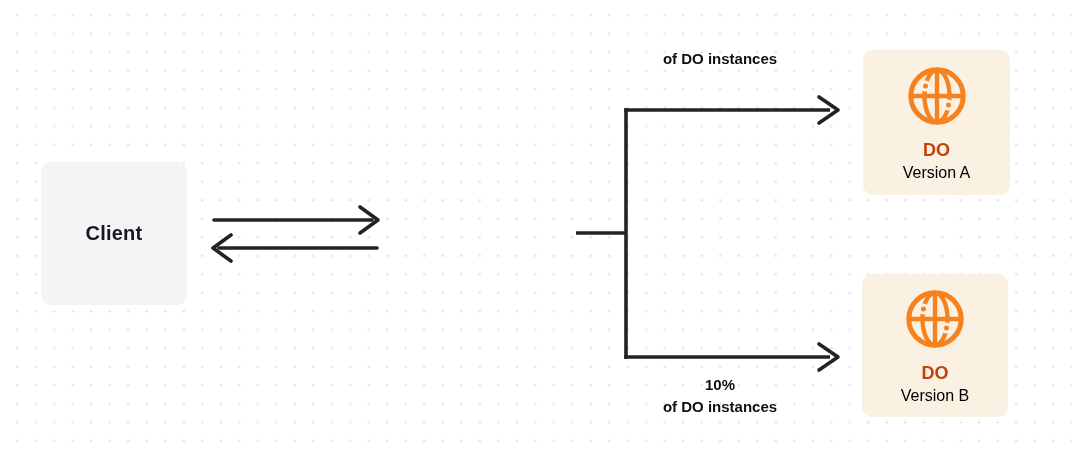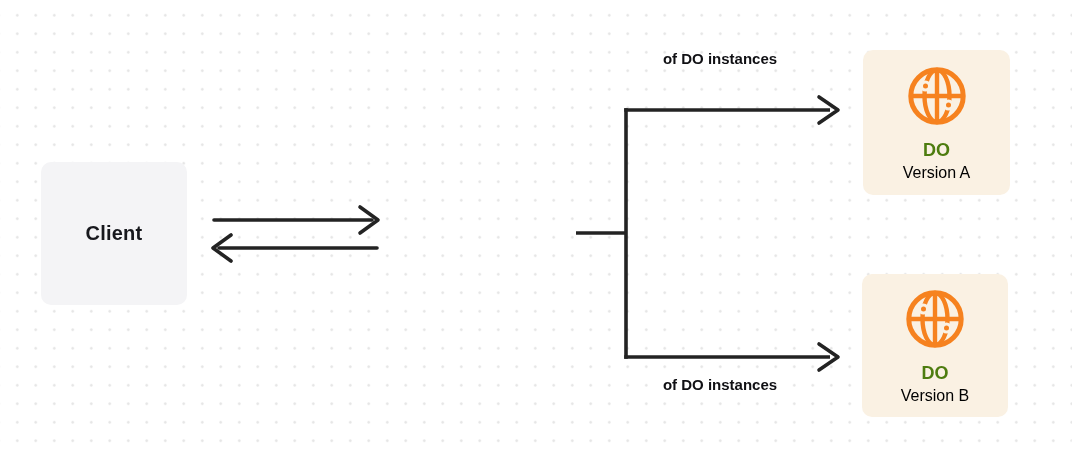--- a/index.html
+++ b/index.html
@@ -34,21 +34,21 @@
   .node-client { left:41px;  top:162px; width:146px; height:143px;text-align:right; }
   .node-worker { left:406px; top:163px; width:142px; height:141px; }
   .node-do-a   { left:863px; top:50px;  width:147px; height:145px; }
   .node-do-b   { left:862px; top:274px; width:146px; height:143px; }
 
   .node-label {
     font-size:20px; font-weight:700; letter-spacing:0.2px; color:#17181d;
   }
   .node-worker .node-label { margin-top:8px; }
 
-  .do-title { font-size:18px; font-weight:700; margin-top:12px; color:#4d7c0f; }
+  .do-title { font-size:18px; font-weight:700; margin-top:12px; color:#c2410c; }
   .do-subtitle { font-size:16px; font-weight:400; margin-top:3px; color:#000000; }
 
   .edge-label {
     position:absolute; z-index:2;
     left:610px; width:220px;
     text-align:center;
     font-size:15px; font-weight:600; line-height:22px;
     color:#101014;
   }
   .edge-label-top    { top:48px; }
@@ -125,16 +125,17 @@
       </svg>
     </span>
     <span class="do-title">DO</span>
     <span class="do-subtitle">Version B</span>
   </div>
 
   <div class="edge-label edge-label-top">
     <div>of DO instances</div>
   </div>
   <div class="edge-label edge-label-bottom">
+    <div>10%</div>
     <div>of DO instances</div>
   </div>
 
 </div>
 
 </body></html>

